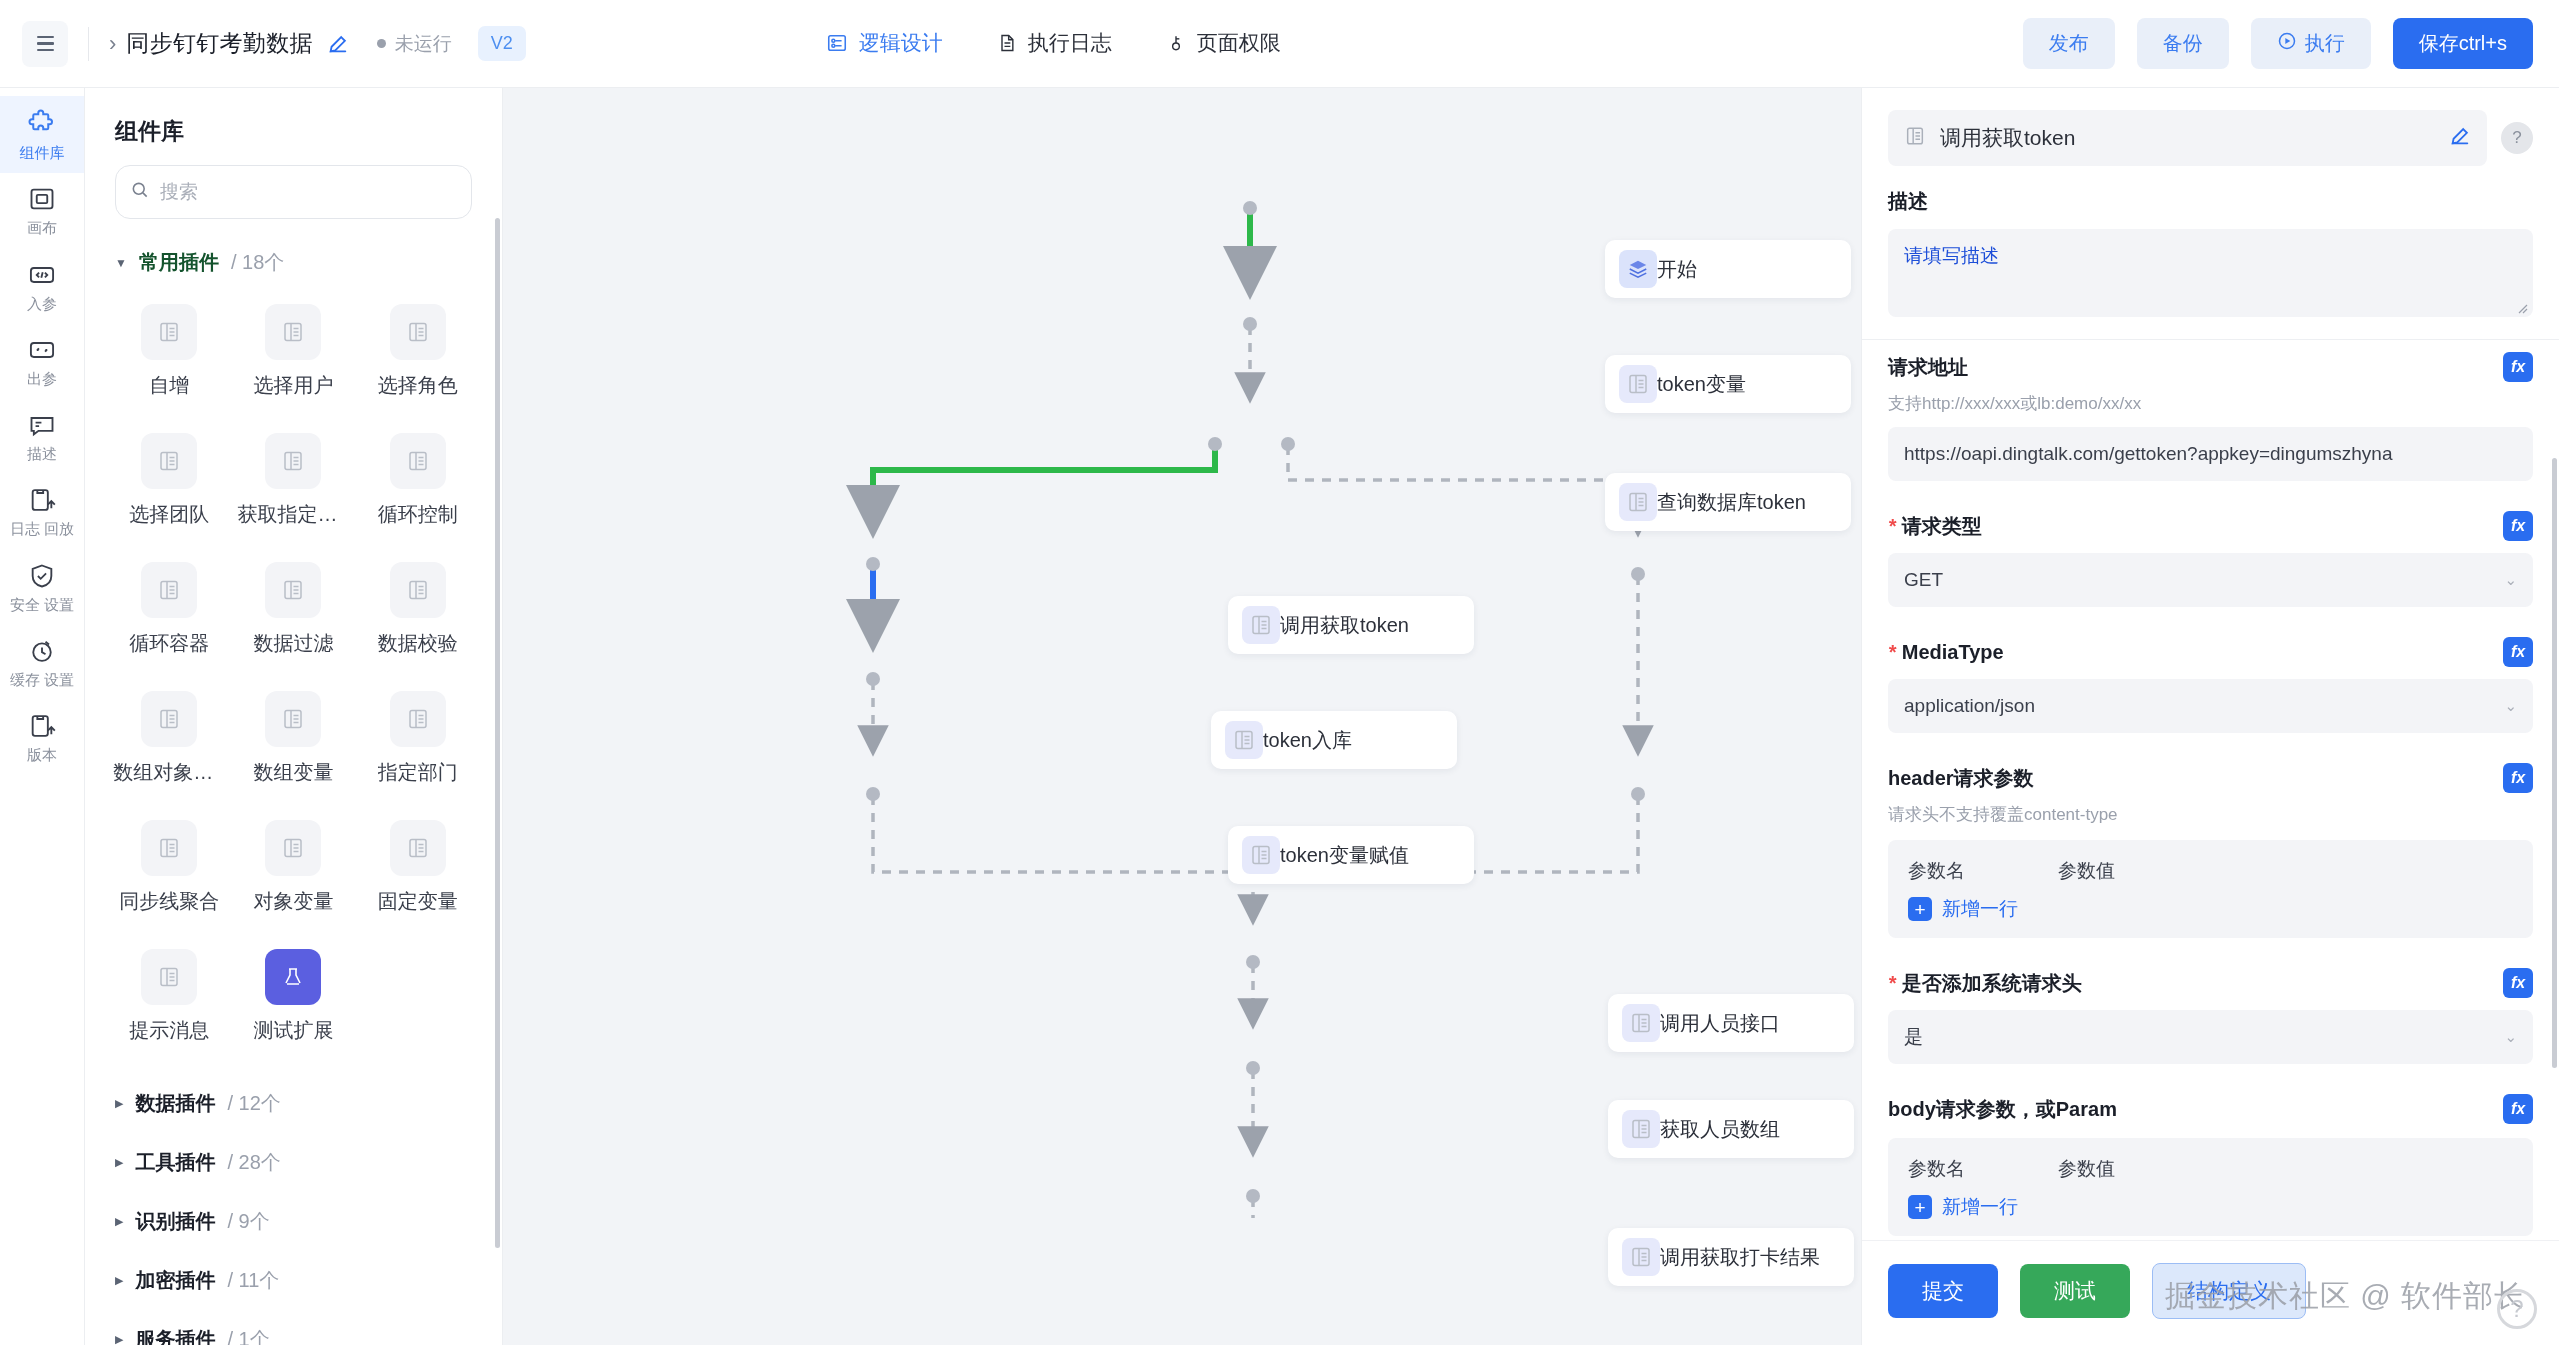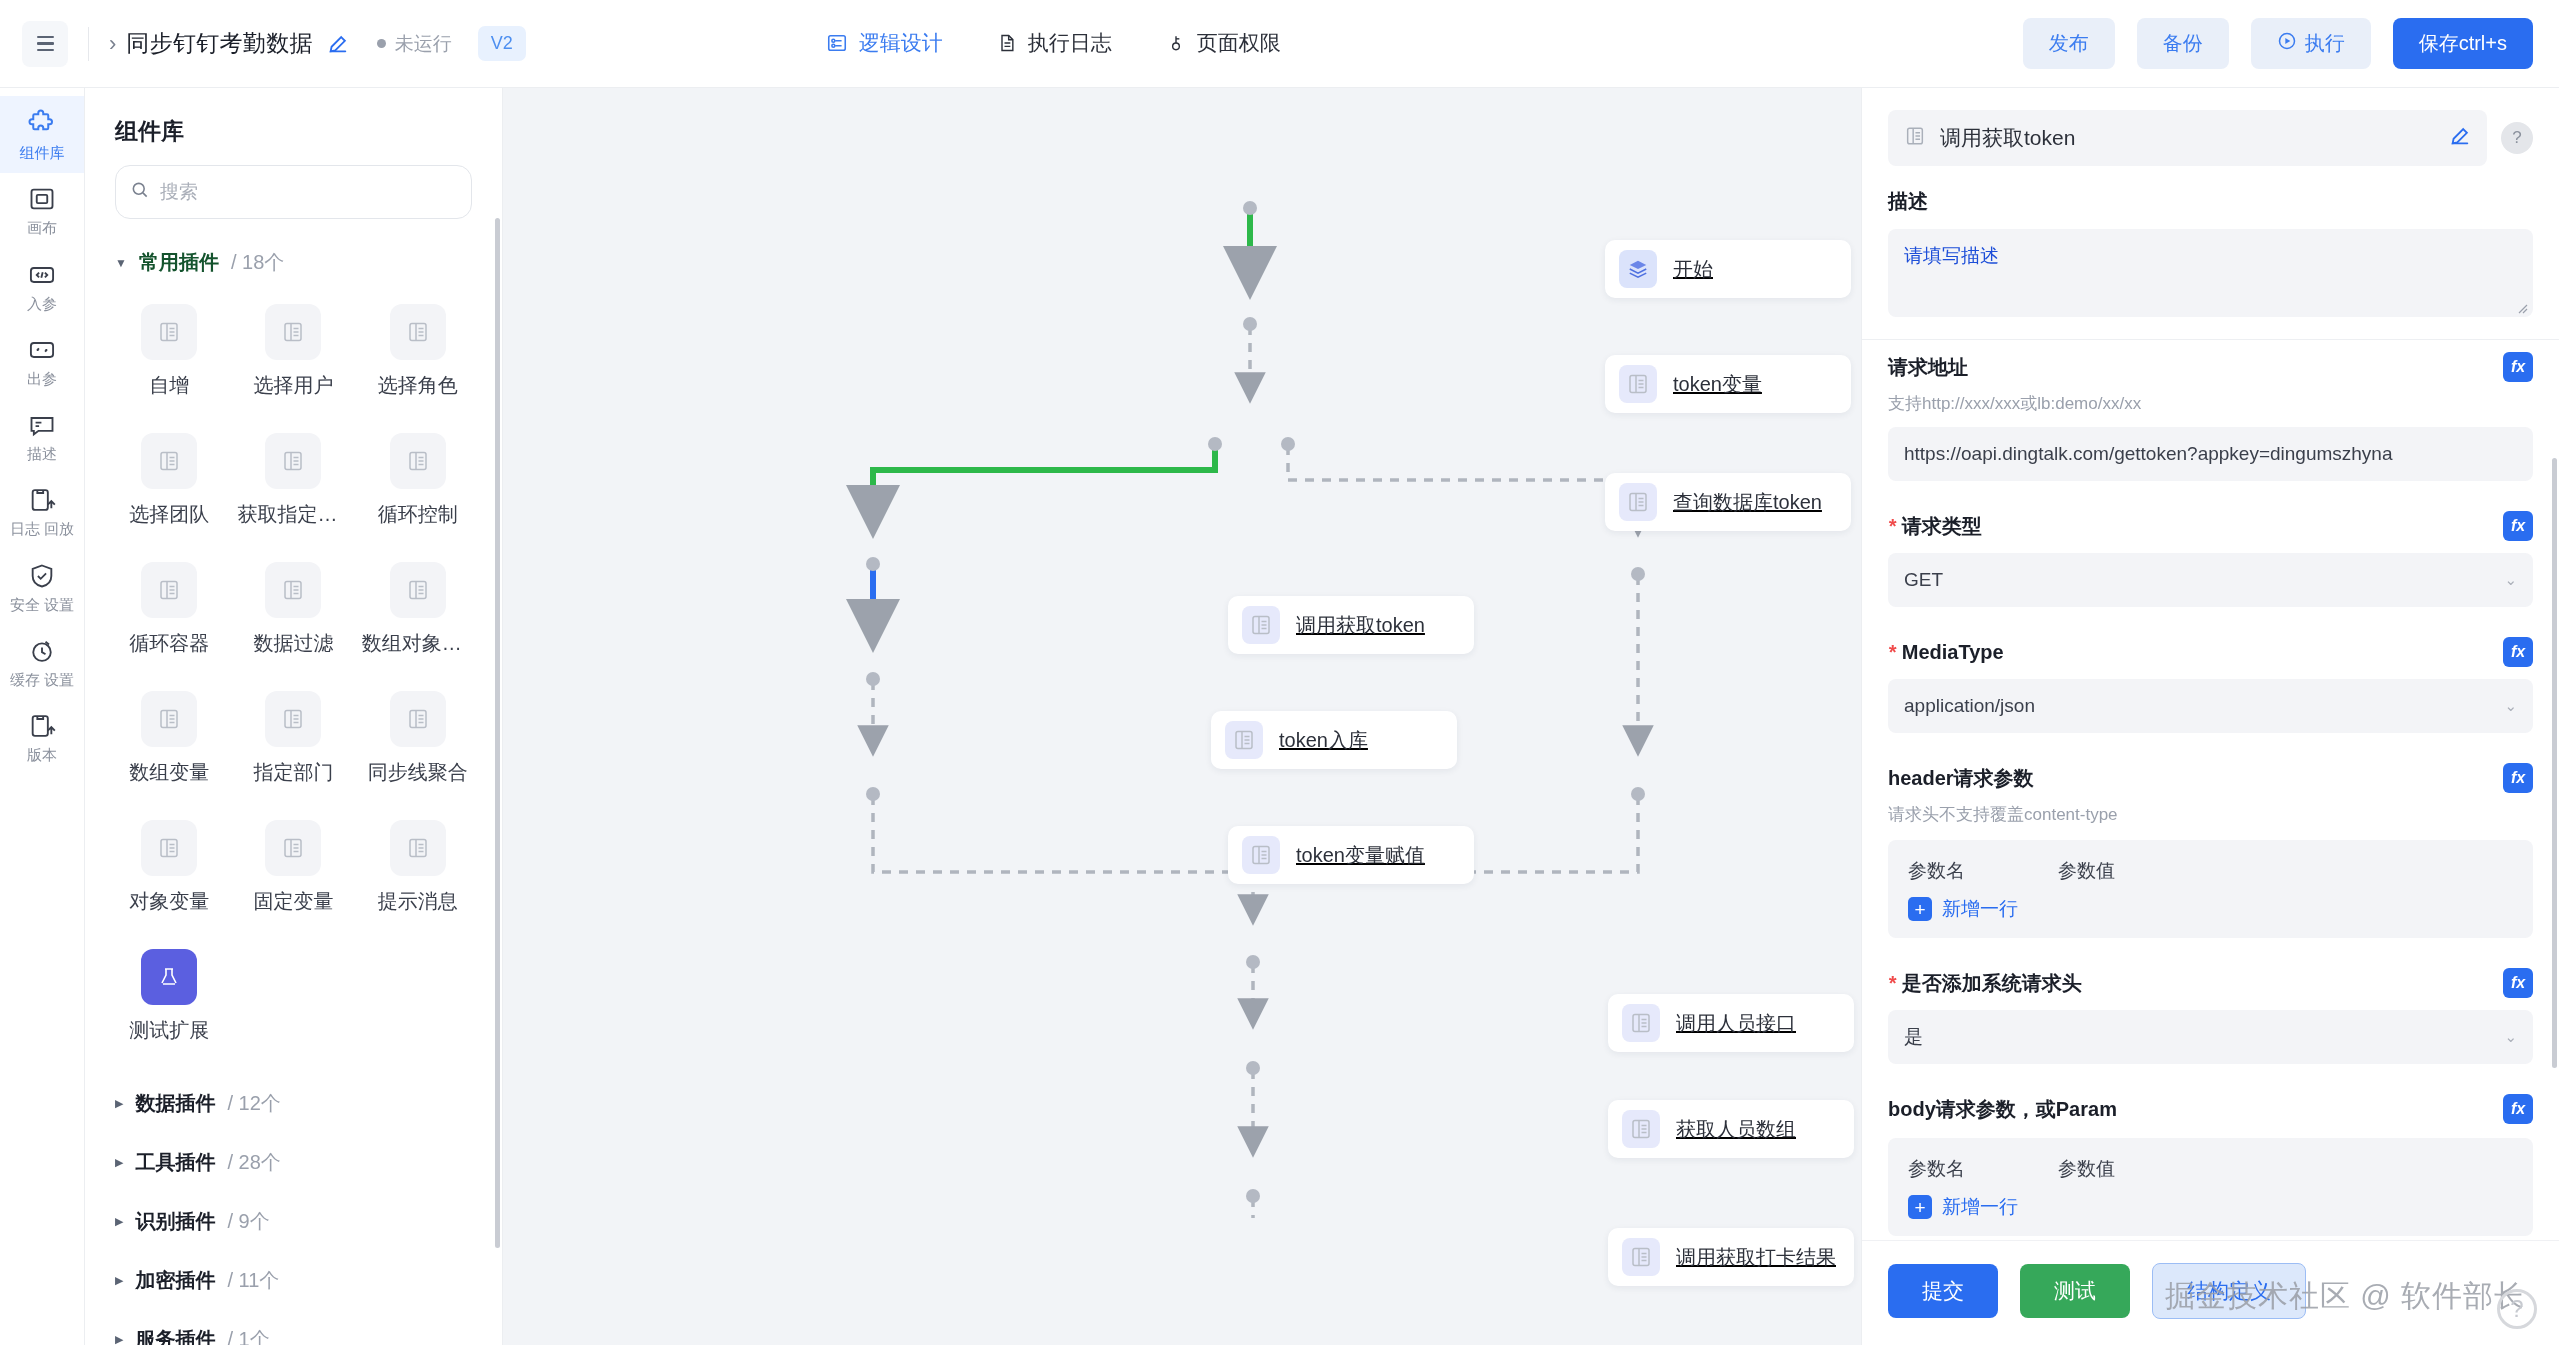--- a/index.html
+++ b/index.html
@@ -110,21 +110,21 @@
   .cat-row .cname2 { font-weight: bold; color: #1b1f29; }
   .cat-row .ccount { color: #9aa0ac; }
   .lib-sb { position: absolute; right: 2px; top: 130px; width: 5px; height: 1030px; background: #c9ccd3; border-radius: 3px; }
 
   
   .canvas { flex: 1 1 auto; background: #f2f4f7; position: relative; overflow: hidden; }
   .flow { position: absolute; inset: 0; }
   .node {
     position: absolute; height: 58px; background: #fff; border-radius: 10px;
     box-shadow: 0 2px 7px rgba(25,38,64,.07); display: flex; align-items: center;
-    padding: 0 22px 0 14px; gap: 16px; cursor: pointer; white-space: nowrap; text-decoration: underline;
+    padding: 0 22px 0 14px; gap: 0; cursor: pointer; white-space: nowrap;
   }
   .node .nico {
     width: 38px; height: 38px; border-radius: 8px; background: #e6e9fb;
     display: flex; align-items: center; justify-content: center; flex: 0 0 38px;
   }
   .node .nico.start { background: #dbe3fb; }
   .node .nlabel { font-size: 20px; color: #2c303a; }
 
   
   .props {
@@ -461,20 +461,30 @@
             </div>
             <div class="cell">
               <span class="tile">
                 <svg width="24" height="24" viewBox="0 0 24 24" fill="none" stroke="#b9bec7" stroke-width="1.5">
                   <rect x="4" y="3.5" width="16" height="17" rx="2"></rect>
                   <path d="M10 3.5v17"></path>
                   <path d="M12.5 8.5h5M12.5 12h5M12.5 15.5h5"></path>
                 </svg>
               </span>
               <span class="cname">数据过滤</span>
+            </div>
+            <div class="cell">
+              <span class="tile">
+                <svg width="24" height="24" viewBox="0 0 24 24" fill="none" stroke="#b9bec7" stroke-width="1.5">
+                  <rect x="4" y="3.5" width="16" height="17" rx="2"></rect>
+                  <path d="M10 3.5v17"></path>
+                  <path d="M12.5 8.5h5M12.5 12h5M12.5 15.5h5"></path>
+                </svg>
+              </span>
+              <span class="cname">数据校验</span>
             </div>
             <div class="cell">
               <span class="tile">
                 <svg width="24" height="24" viewBox="0 0 24 24" fill="none" stroke="#b9bec7" stroke-width="1.5">
                   <rect x="4" y="3.5" width="16" height="17" rx="2"></rect>
                   <path d="M10 3.5v17"></path>
                   <path d="M12.5 8.5h5M12.5 12h5M12.5 15.5h5"></path>
                 </svg>
               </span>
               <span class="cname">数组对象变量</span>

